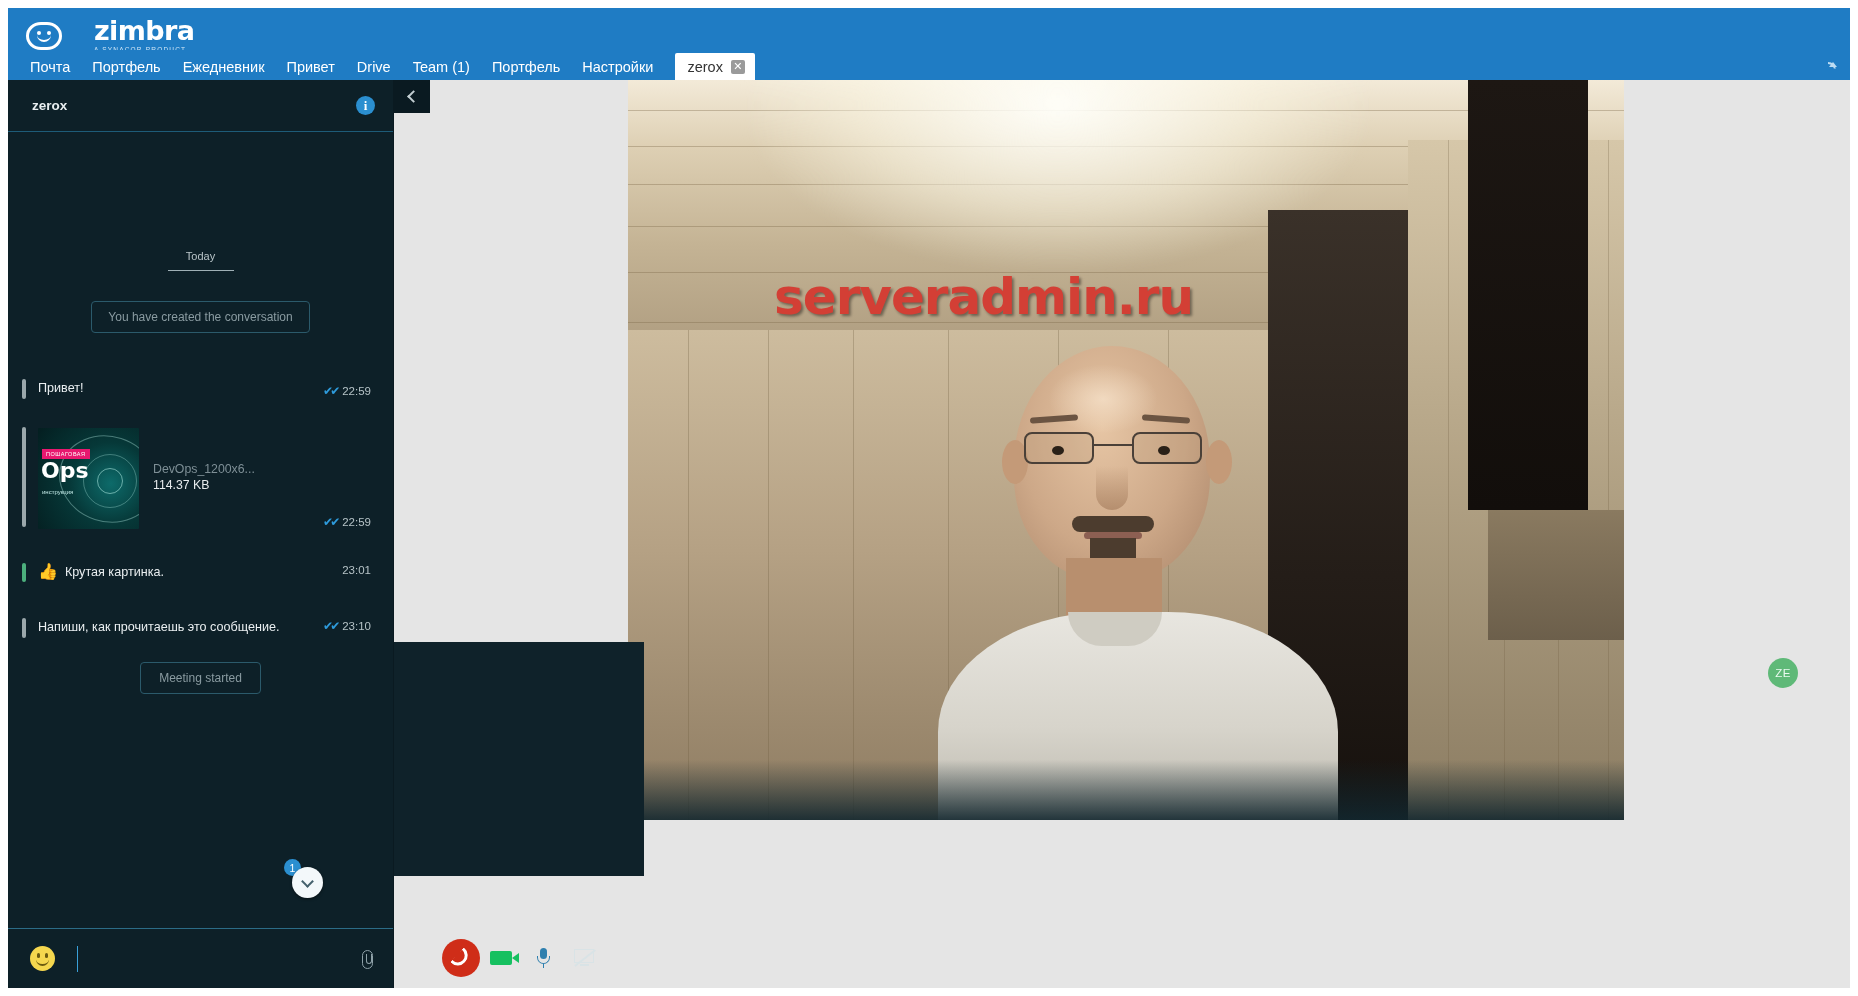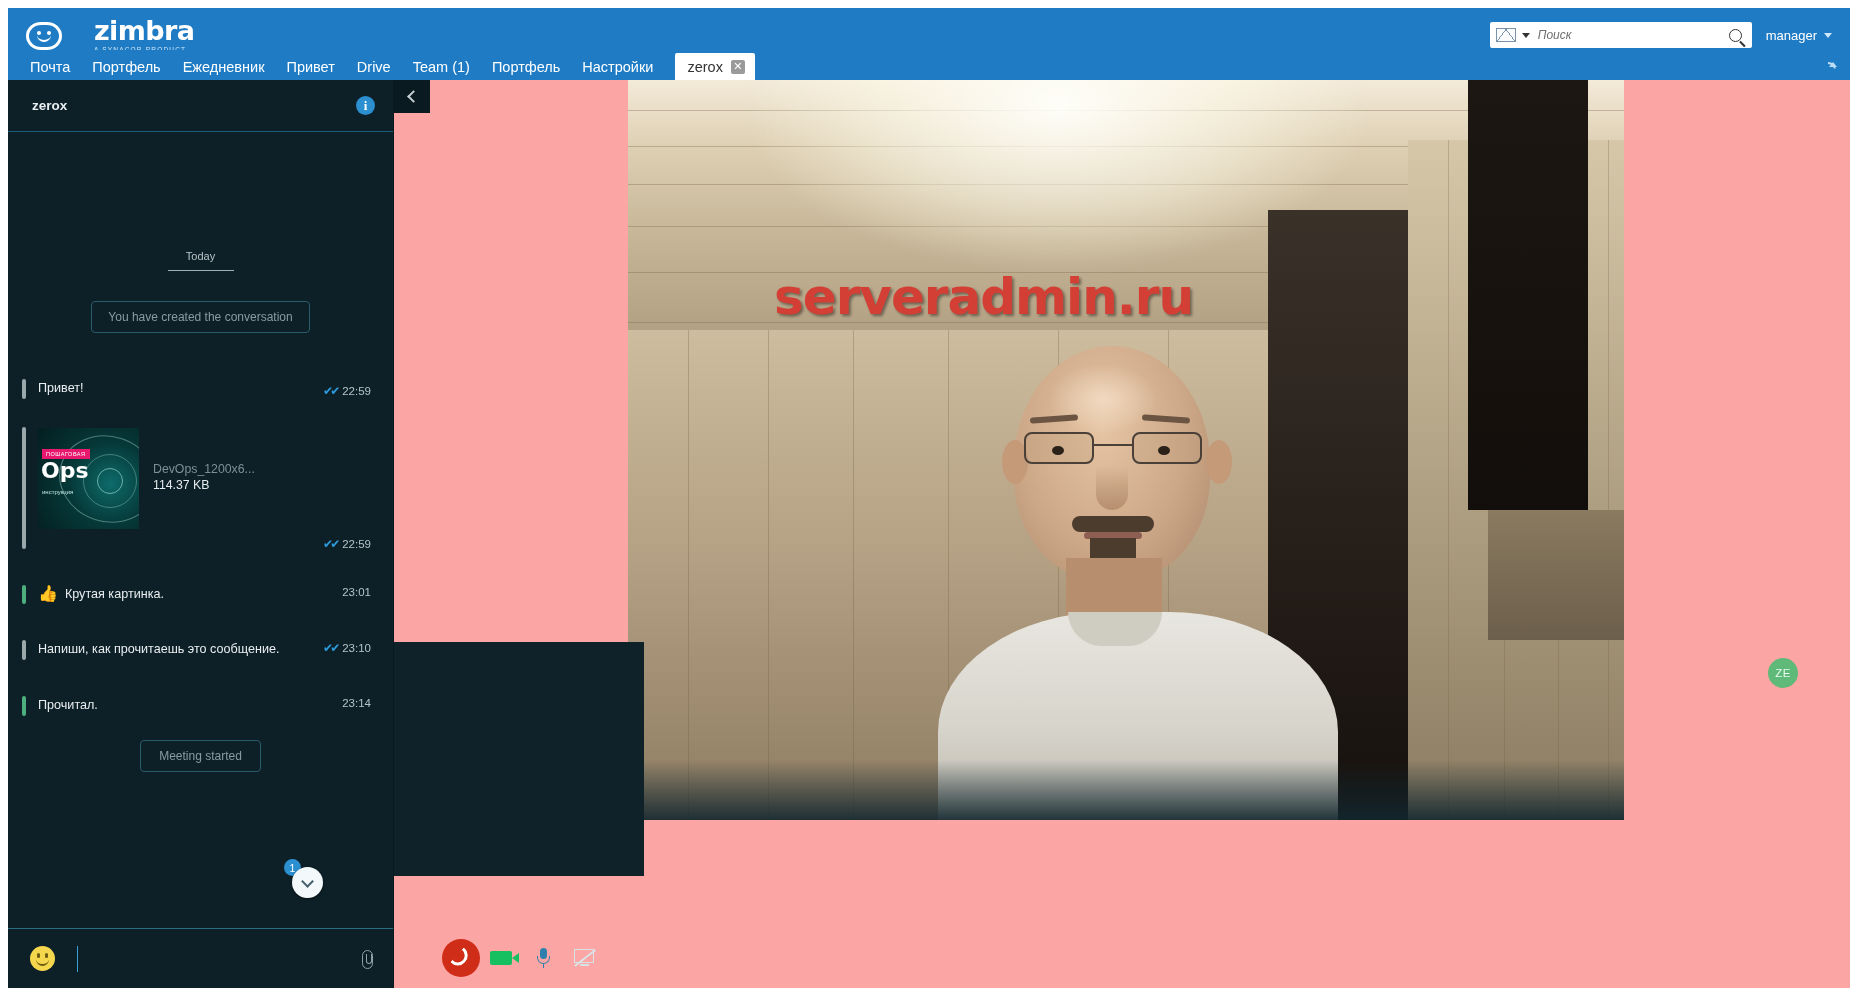--- a/index.html
+++ b/index.html
@@ -155,21 +155,21 @@
     position:absolute; left:0; top:8px; bottom:8px; width:4px; border-radius:2px;
   }
   .msg.out .bar { background:#9aa7ab; }
   .msg.in  .bar { background:#4caf7d; }
   .msg-text { color:#e9eef0; font-size:12.6px; line-height:1.4; flex:1 1 auto; }
   .msg-meta { display:flex; align-items:center; gap:5px; margin-left:10px; white-space:nowrap; }
   .ticks { color:#2e9bdc; font-size:12px; letter-spacing:-3px; }
   .ts { color:#b6c3c7; font-size:11.5px; }
   .thumb-emoji { font-size:16px; margin-right:7px; line-height:1; }
 
-  .msg.attach { flex-direction:column; padding-bottom: 6px; }
+  .msg.attach { padding-bottom: 6px; }
   .attach-row { display:flex; align-items:flex-start; width:100%; }
   .attach-thumb {
     width: 101px; height: 101px; flex:0 0 auto;
     background: radial-gradient(circle at 72% 55%, #0d6b6a 0%, #063838 45%, #041e20 100%);
     position:relative; overflow:hidden; border-radius:1px;
   }
   .attach-thumb .tag {
     position:absolute; left:4px; top:21px; background:#e8186f; color:#fff;
     font-size:5.5px; padding:2px 4px; letter-spacing:.5px;
   }
@@ -256,21 +256,21 @@
     background:#0a1a21; display:flex; align-items:center; justify-content:center;
     cursor:pointer; z-index: 5;
   }
   .collapse-tab .chev {
     width:9px;height:9px;border-left:2px solid #c3ced2;border-bottom:2px solid #c3ced2;
     transform: rotate(45deg); margin-left:3px;
   }
 
   
   .videoarea {
-    position:absolute; left: 386px; top:0; right:0; bottom:0; background:#fca5a5;
+    position:absolute; left: 386px; top:0; right:0; bottom:0; background:#e5e5e5;
   }
   .video-main {
     position:absolute; left: 234px; top: 0px; width: 996px; height: 740px;
     overflow:hidden; background:#6a6358;
   }
   .vid-canvas { position:absolute; inset:0; }
   
   .ceiling {
     position:absolute; left:0; top:0; width:100%; height: 300px;
     background:
@@ -432,32 +432,20 @@
         <div class="eye l"></div>
         <div class="eye r"></div>
         <div class="smile"></div>
       </div>
       <div class="logo-text">
         <div class="main">zimbra</div>
         <div class="sub">A SYNACOR PRODUCT</div>
       </div>
     </div>
 
-    <div class="topbar-right">
-      <div class="searchbox">
-        <span class="env-icon"></span>
-        <span class="caret-down"></span>
-        <input class="search-input" value="" placeholder="Поиск" style="">
-        <span class="mag"></span>
-      </div>
-      <div class="user-menu">
-        <span>manager</span>
-        <span class="user-caret"></span>
-      </div>
-    </div>
   </div>
 
   <div class="tabbar">
     <div class="tab">Почта</div>
     <div class="tab">Портфель</div>
     <div class="tab">Ежедневник</div>
     <div class="tab">Привет</div>
     <div class="tab">Drive</div>
     <div class="tab">Team (1)</div>
     <div class="tab">Портфель</div>
@@ -529,27 +517,20 @@
 
         <div class="msg out" style="margin-top:20px;">
           <div class="bar"></div>
           <div class="msg-text">Напиши, как прочитаешь это сообщение.</div>
           <div class="msg-meta">
             <span class="ticks">✔✔</span>
             <span class="ts">23:10</span>
           </div>
         </div>
 
-        <div class="msg in" style="margin-top:20px;">
-          <div class="bar"></div>
-          <div class="msg-text">Прочитал.</div>
-          <div class="msg-meta">
-            <span class="ts">23:14</span>
-          </div>
-        </div>
 
         <div class="meeting-chip">Meeting started</div>
 
         <div class="scroll-badge">1</div>
         <div class="scroll-fab">
           <span class="chev"></span>
         </div>
       </div>
 
       <div class="composer">

